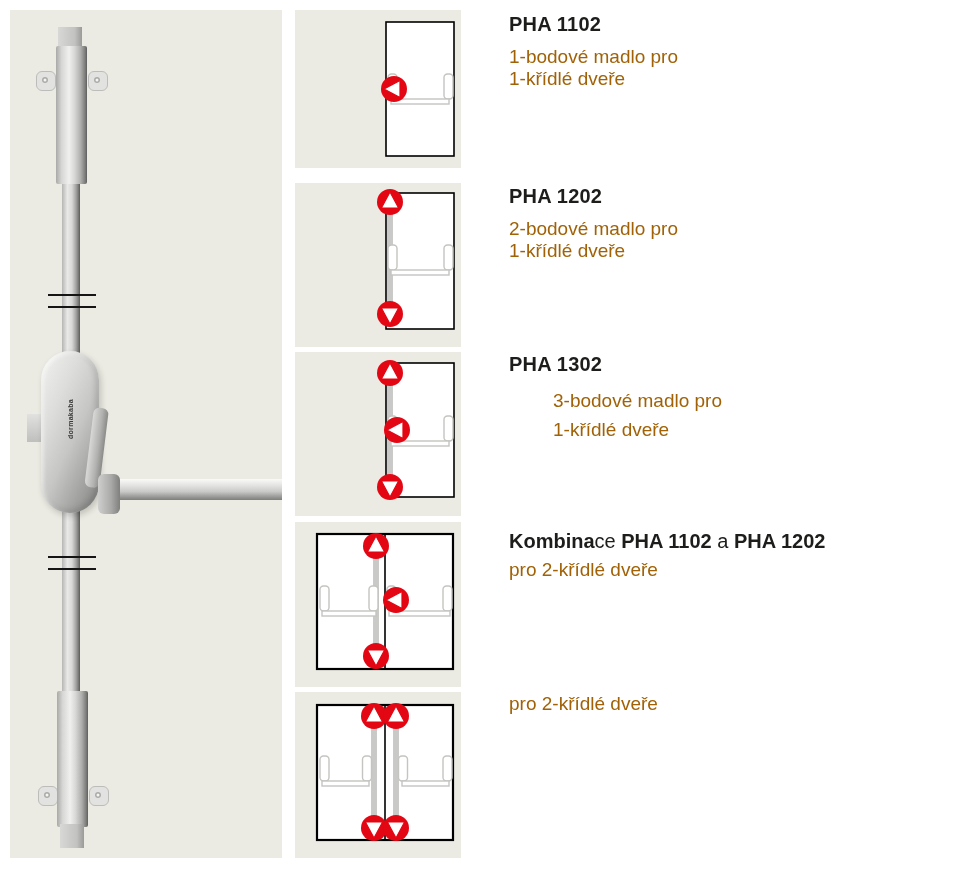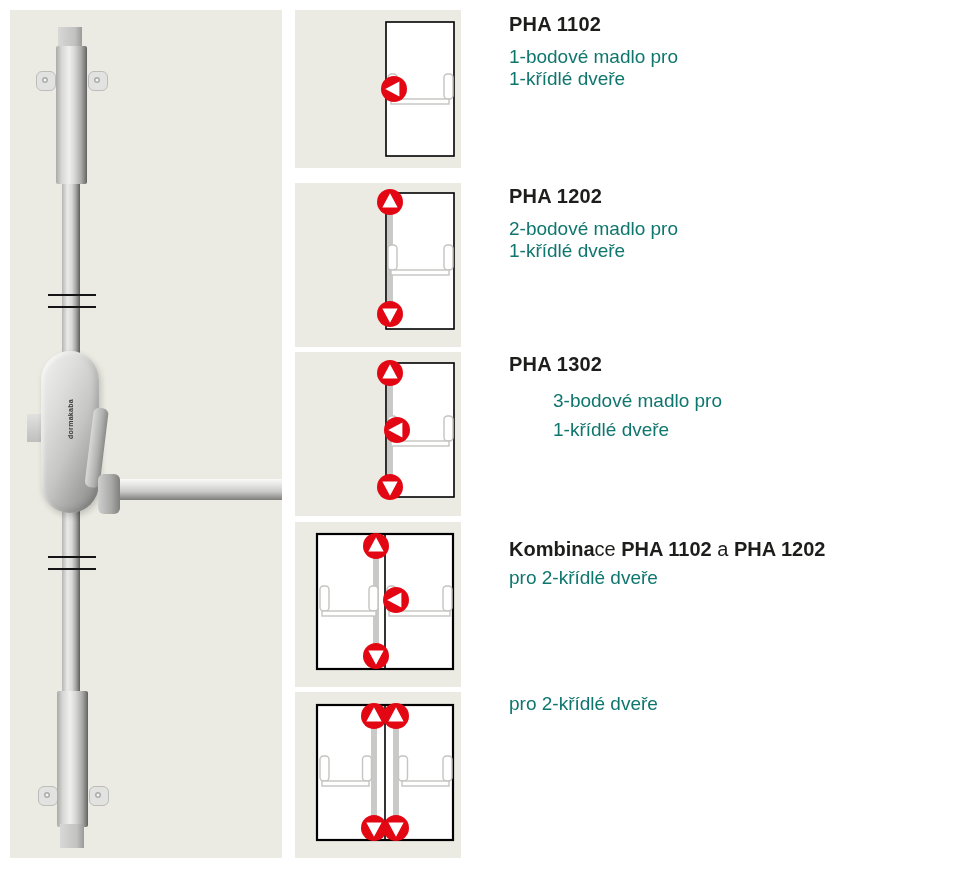--- a/index.html
+++ b/index.html
@@ -46,23 +46,23 @@
   .door-double{stroke-width:2.2px;}
   .mullion{stroke:#000;stroke-width:1.6px;}
   .vrod{fill:#c9c9c7;stroke:#b0b0ae;stroke-width:.5px;}
   .pb{fill:#fff;stroke:#c4c4c0;stroke-width:1.4px;}
   .lp-c{fill:var(--accent,#e30613);}
   .lp-t{fill:#fff;stroke:var(--accent,#e30613);stroke-width:1.2px;}
 
   
   .info{position:absolute;left:509px;width:400px;padding-top:3px;color:#1d1d1b;}
   .code{font-size:20px;font-weight:700;letter-spacing:.2px;margin:0 0 10px 0;}
-  .desc{font-size:19px;line-height:22px;margin:0;color:#0f766e;font-weight:400;}
+  .desc{font-size:19px;line-height:22px;margin:0;color:#a16207;font-weight:400;}
   .desc.spread{line-height:29px;margin-left:44px;}
-  .mixed{font-size:20px;margin:16px 0 6px 0;font-weight:400;}
+  .mixed{font-size:20px;margin:8px 0 6px 0;font-weight:400;}
   .mixed b{font-weight:700;}
   .hidden-defs{position:absolute;width:0;height:0;overflow:hidden;}
 </style>
 </head>
 <body>
 
 <div class="stage">
 
   <svg class="hidden-defs" aria-hidden="true">
     <defs>

